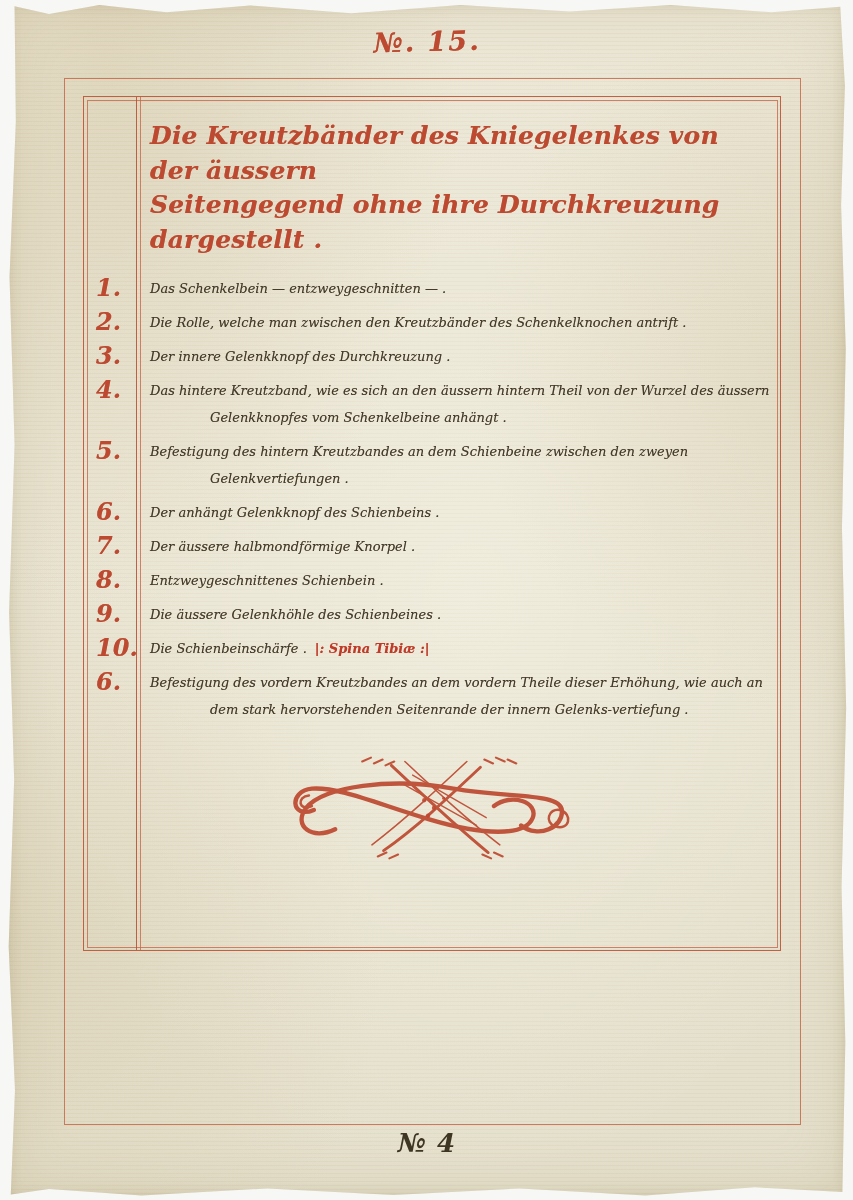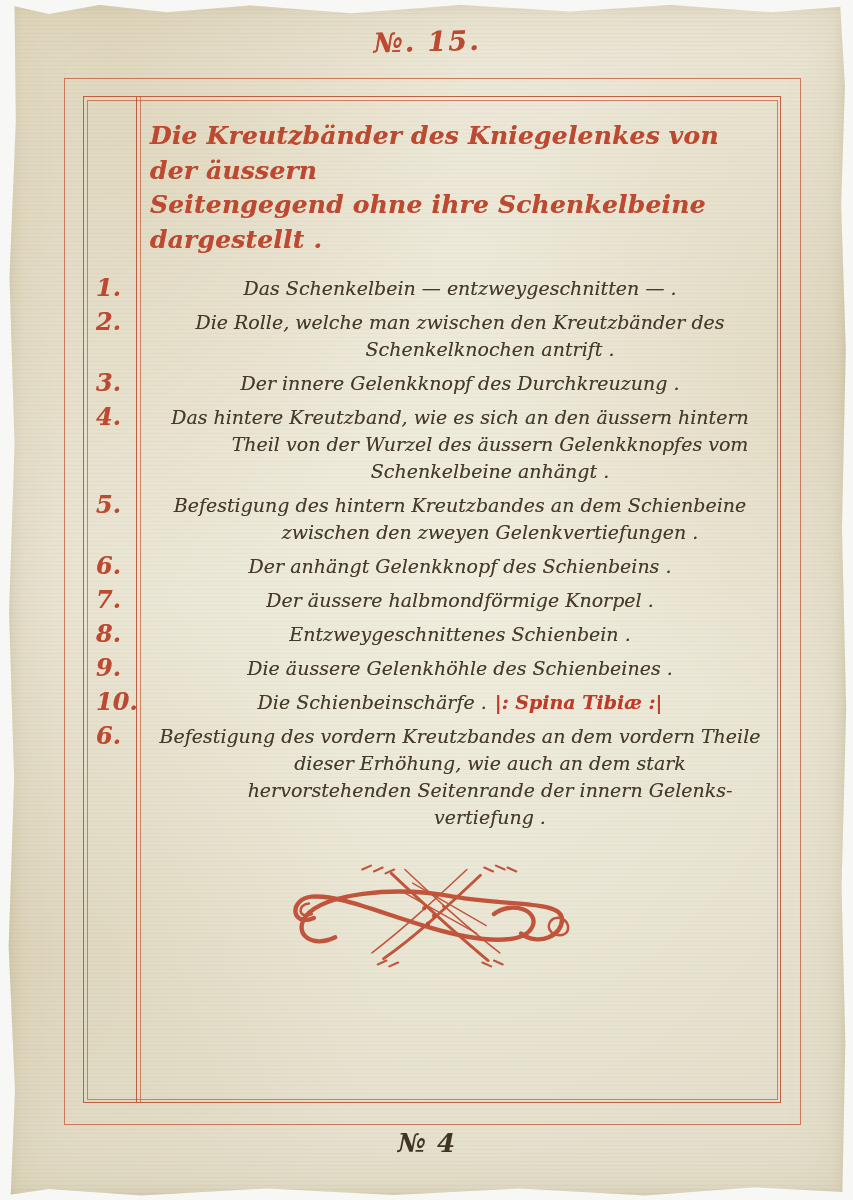--- a/index.html
+++ b/index.html
@@ -55,21 +55,21 @@
   }
 
   
   .outer-frame {
     position: absolute; left: 57px; top: 76px;
     width: 737px; height: 1047px;
     border: 1.5px solid rgba(197,103,74,.85);
   }
   .inner-frame {
     position: absolute; left: 76px; top: 94px;
-    width: 698px; height: 1007px;
+    width: 698px; height: 855px;
     border: 1.5px solid rgba(190,82,52,.9);
   }
   .inner-frame::before {
     content: ""; position: absolute; inset: 2.5px;
     border: 1px solid rgba(197,103,74,.8);
     pointer-events: none;
   }
   .number-divider {
     position: absolute; left: 52px; top: 0; bottom: 0;
     width: 5px;
@@ -100,25 +100,24 @@
   }
   .legend .num {
     font-style: italic; font-weight: bold;
     font-size: 24px; line-height: 26px;
     color: #bd4930;
     padding-left: 6px;
     text-shadow: 0 0 .5px rgba(170,60,35,.5);
   }
   .legend .txt {
     font-style: italic;
-    font-size: 19px; line-height: 27px;
+    font-size: 13px; line-height: 27px;
     color: #44392a;
     padding-left: 74px; text-indent: -60px; 
     text-shadow: 0 0 .4px rgba(55,42,20,.45);
-    text-align: center;
   }
   .legend .latin:not(:empty) {
     color: #c13a28;
     font-weight: bold;
     margin-left: 8px;
     text-shadow: 0 0 .5px rgba(180,50,30,.5);
   }
 
   
   .flourish-wrap {
@@ -134,21 +133,21 @@
 
   <div class="sheet-no-top">№. 15.</div>
 
   <div class="outer-frame"></div>
 
   <div class="inner-frame">
     <div class="number-divider"></div>
 
     <h1 class="title">
       <span class="t-line">Die Kreutzbänder des Kniegelenkes von der äussern</span>
-      <span class="t-line">Seitengegend ohne ihre Schenkelbeine dargestellt .</span>
+      <span class="t-line">Seitengegend ohne ihre Durchkreuzung dargestellt .</span>
     </h1>
 
     <ol class="legend">
       <li>
         <span class="num">1.</span>
         <p class="txt"><span>Das Schenkelbein — entzweygeschnitten — .</span><span class="latin"></span></p>
       </li>
       <li>
         <span class="num">2.</span>
         <p class="txt"><span>Die Rolle, welche man zwischen den Kreutzbänder des Schenkelknochen antrift .</span><span class="latin"></span></p>

